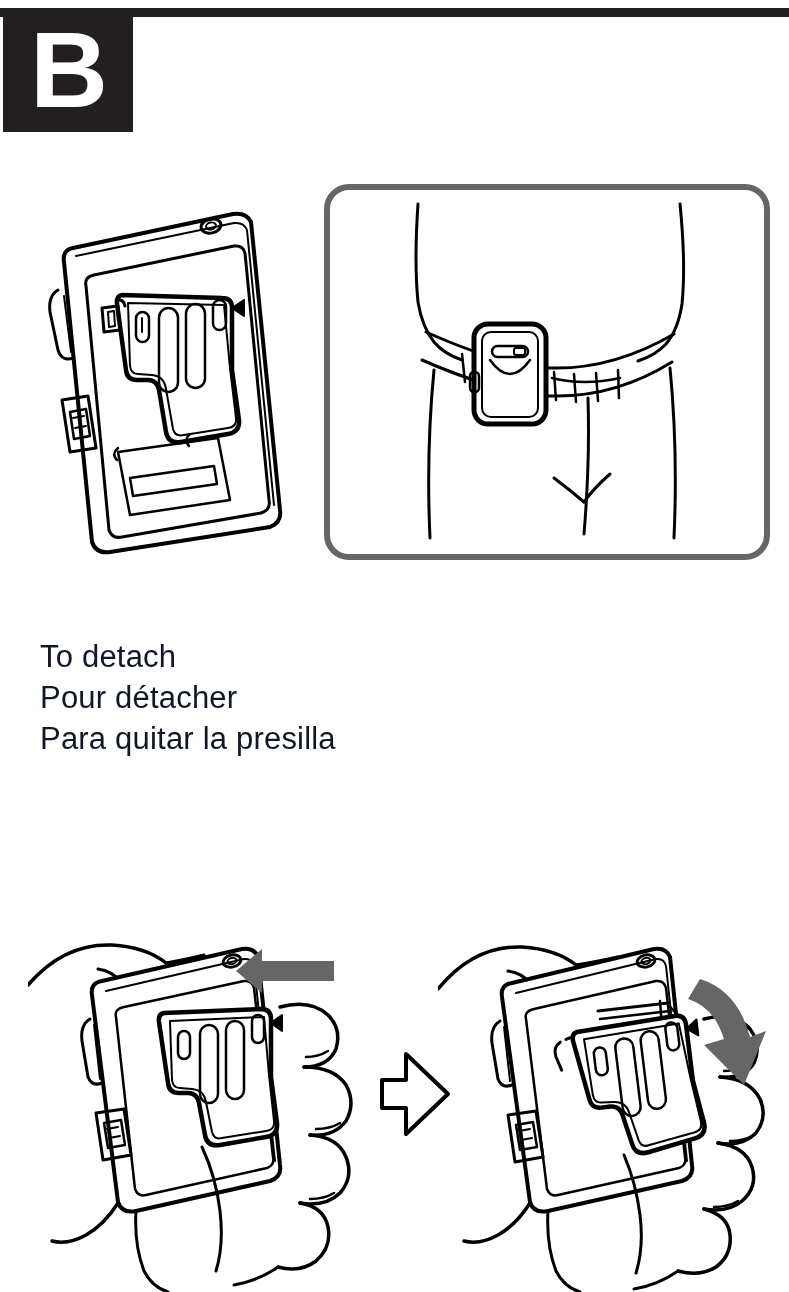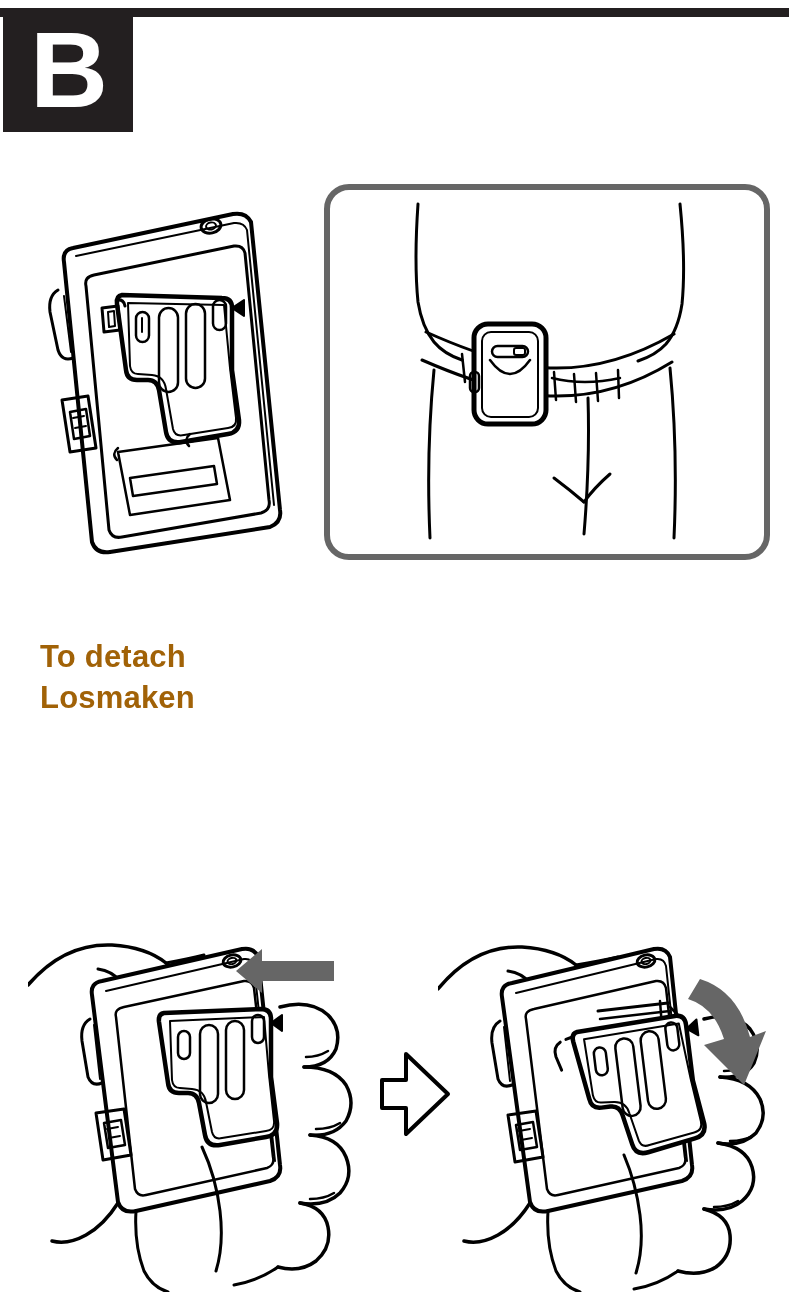--- a/index.html
+++ b/index.html
@@ -59,25 +59,25 @@
 
   
   #headings {
     position: absolute;
     left: 40px;
     top: 636px;
     width: 520px;
   }
   #headings .line {
     font-size: 31px;
-    font-weight: bold;
+    font-weight: normal;
     line-height: 41px;
     white-space: nowrap;
     letter-spacing: 0.2px;
-    color: #a16207;
+    color: #0f172a;
   }
 </style>
 </head>
 <body>
 
 <div id="top-rule"></div>
 
 <div id="section-badge">
   <span class="letter">B</span>
 </div>
@@ -169,21 +169,22 @@
     <path d="M168 178 Q188 206 208 178" stroke="#000" stroke-width="2.5"></path>
     <rect x="170" y="164" width="36" height="11" rx="5.5" stroke="#000" stroke-width="2.5"></rect>
     <rect x="192" y="166" width="11" height="7" rx="2" fill="#fff" stroke="#000" stroke-width="2"></rect>
 
     <rect x="148" y="190" width="9" height="20" rx="4" stroke="#000" stroke-width="2.5"></rect>
   </svg>
 </div>
 
 <div id="headings">
   <div class="line">To detach</div>
-  <div class="line">Losmaken</div>
+  <div class="line">Pour détacher</div>
+  <div class="line">Para quitar la presilla</div>
 </div>
 
 <div class="art" id="fig-step1">
   <svg viewBox="0 0 350 377" width="350" height="377" fill="none" stroke="#000" stroke-width="3" stroke-linecap="round" stroke-linejoin="round">
 
     <path d="M0 70 Q36 28 84 30 Q118 32 138 48 Q150 58 148 70 Q144 82 126 82 Q104 80 92 66" stroke="#000" stroke-width="3.5"></path>
     <path d="M92 66 Q84 56 70 54" stroke="#000" stroke-width="3"></path>
     <path d="M138 48 Q160 44 176 40" stroke="#000" stroke-width="3"></path>
 
     <path d="M74 66 L214 34 Q226 32 230 42 L252 250 Q254 262 242 266 L108 296 Q94 299 90 287 L64 80 Q62 68 74 66 Z" fill="#fff" stroke="#000" stroke-width="4"></path>

